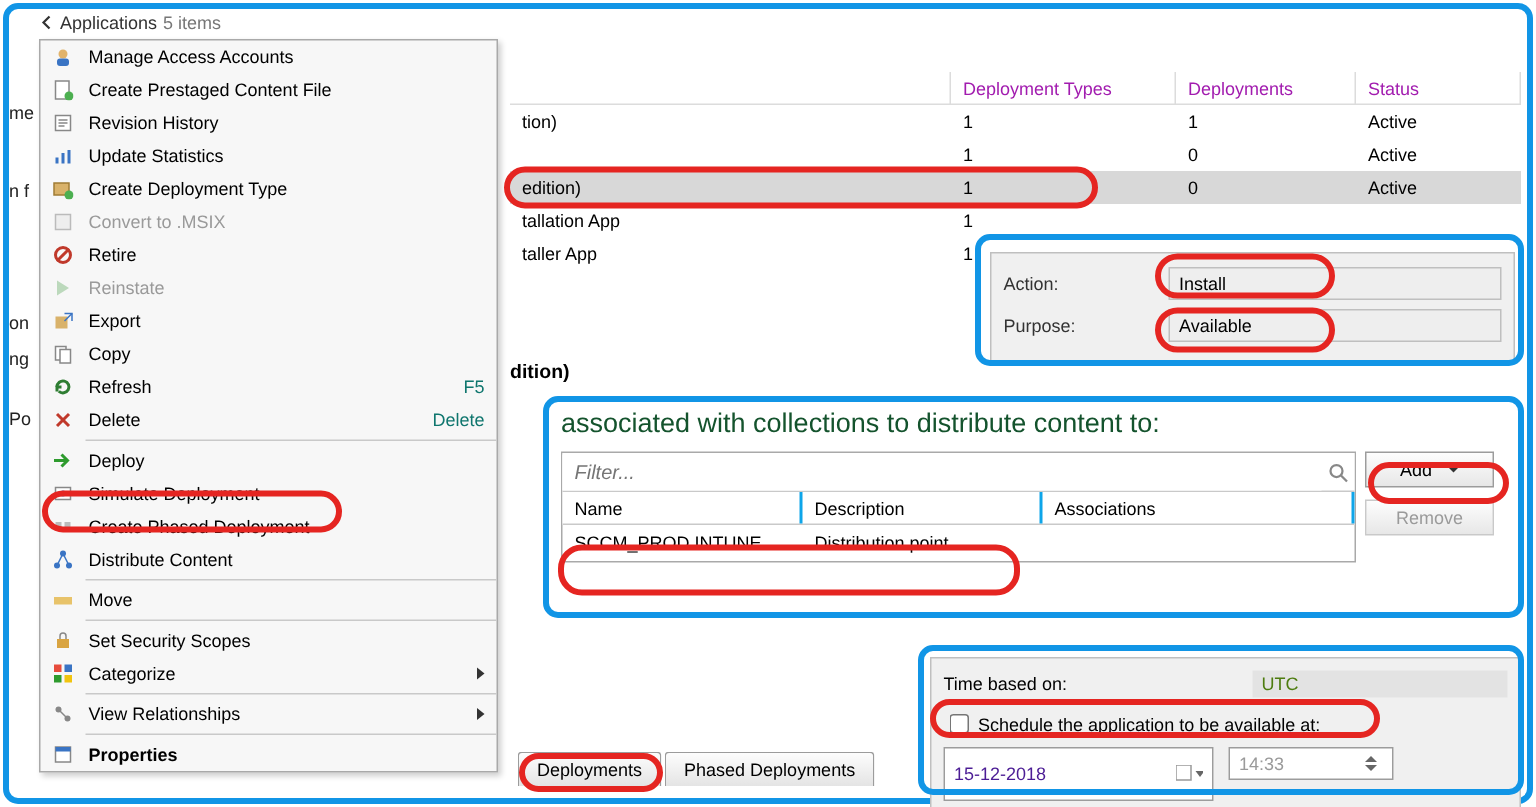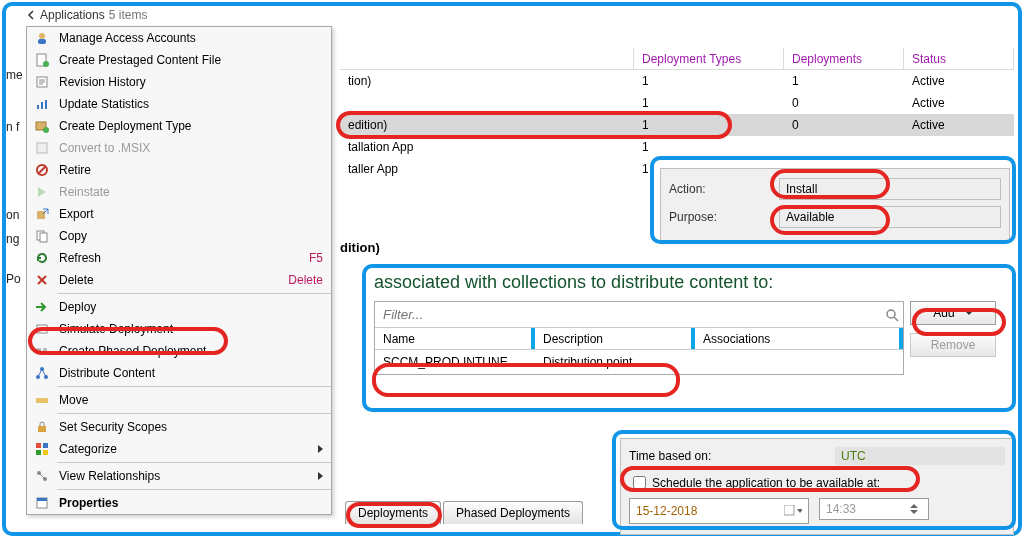--- a/index.html
+++ b/index.html
@@ -11,21 +11,21 @@
   .top-bar { position:absolute; left:26px; top:6px; height:18px; display:flex; align-items:center; font-size:12px; color:#333; }
   .bc-arrow { width:10px; height:10px; display:inline-block; }
   .top-bar .title { margin-left:4px; }
   .top-bar .count { color:#777; margin-left:4px; }
 
   
   .ctx { position:absolute; left:26px; top:26px; width:306px; background:#f7f7f7; border:1px solid #a9a9a9; box-shadow:2px 2px 4px rgba(0,0,0,0.2); }
   .ctx-row { height:22px; display:flex; align-items:center; padding:0 8px 0 6px; cursor:default; position:relative; }
   .ctx-icon { width:18px; height:16px; margin-right:8px; display:flex; align-items:center; justify-content:center; }
   .ctx-label { flex:1; font-size:12px; }
-  .ctx-shortcut { color:#be185d; font-size:12px; }
+  .ctx-shortcut { color:#0f766e; font-size:12px; }
   .ctx-sep { height:1px; background:#c9c9c9; margin:2px 0 2px 30px; }
   .ctx-sub { width:0;height:0;border-top:4px solid transparent;border-bottom:4px solid transparent;border-left:5px solid #333; margin-left:auto; }
   .disabled { color:#9a9a9a; }
   .bold { font-weight:600; }
 
   
   .grid { position:absolute; left:340px; top:48px; right:10px; }
   .grid-header { display:flex; height:22px; background:#fff;}
   .grid-header div { border-right:1px solid #dcdcdc; padding:0 8px; font-size:12px; color:#a21caf; display:flex; align-items:center; border-bottom:1px solid #dcdcdc; }
   .gcol-name { flex:1; }
@@ -45,42 +45,42 @@
   .ap-val { flex:1; background:#eee; border:1px solid #bfbfbf; padding:3px 6px; }
 
   
   .dist-panel { position:absolute; left:374px; top:272px; width:640px; }
   .dist-lbl { font-size:18px; color:#14532d; margin-bottom:8px; }
   .dist-box { border:1px solid #a9a9a9; width:530px; display:inline-block; vertical-align:top; }
   .filter-row { display:flex; align-items:center; background:#fff; border-bottom:1px solid #c9c9c9; height:26px; }
   .filter-input { flex:1; border:none; padding:0 8px; font-style:italic; color:#777; height:24px; outline:none; background:#fff; }
   .search-ico { width:22px; height:22px; display:flex; align-items:center; justify-content:center; color:#888; }
   .dist-head { display:flex; height:22px; background:#fff; border-bottom:1px solid #c9c9c9; }
-  .dist-head div { padding:0 8px; font-size:12px; border-right:4px solid #0ea5e9; display:flex; align-items:center;}
+  .dist-head div { padding:0 8px; font-size:12px; border-right:2px solid #0ea5e9; display:flex; align-items:center;}
   .dc-name { width:160px; } .dc-desc { width:160px;} .dc-assoc{ flex:1; }
   .dist-body .drow { display:flex; height:24px; align-items:center; }
   .dist-body .drow div { padding:0 8px; font-size:12px; }
   .dist-btns { display:inline-flex; flex-direction:column; gap:8px; margin-left:6px; vertical-align:top; }
   .wbtn { width:86px; height:24px; background:linear-gradient(#fdfdfd,#e7e7e7); border:1px solid #9c9c9c; font-size:12px; display:flex; align-items:center; justify-content:center; }
   .wbtn.dd::after { content:""; width:0;height:0;border-top:4px solid #333;border-left:4px solid transparent;border-right:4px solid transparent; margin-left:10px; }
   .wbtn.disabled { color:#9a9a9a; border-color:#c9c9c9; }
 
   
   .tabs { position:absolute; left:345px; bottom:14px; display:flex; }
   .tab { padding:4px 12px; border:1px solid #9c9c9c; border-bottom:none; background:linear-gradient(#fdfdfd,#e4e4e4); font-size:12px; margin-right:2px; border-radius:3px 3px 0 0; }
 
   
   .sched { position:absolute; left:620px; top:438px; width:394px; background:#f0f0f0; border:1px solid #bfbfbf; padding:6px 8px 10px; }
   .sched-top { display:flex; align-items:center; height:22px; }
   .sched-top .lbl { flex:1; }
   .sched-top .val { width:170px; background:#e3e3e3; padding:2px 6px; color:#4d7c0f; }
   .sched-chk { display:flex; align-items:center; margin-top:6px; }
   .sched-chk input { margin-right:6px; }
   .sched-row { display:flex; gap:10px; margin-top:6px; }
-  .sched-row .dt { width:180px; height:26px; border:1px solid #9c9c9c; background:#fff; display:flex; align-items:center; padding:0 6px; color:#a16207; justify-content:space-between;}
+  .sched-row .dt { width:180px; height:36px; border:1px solid #9c9c9c; background:#fff; display:flex; align-items:center; padding:0 6px; color:#4c1d95; justify-content:space-between;}
   .sched-row .tm { width:110px; height:22px; border:1px solid #9c9c9c; background:#fff; display:flex; align-items:center; padding:0 6px; color:#9a9a9a; justify-content:space-between;}
   .spin { width:12px; display:flex; flex-direction:column; }
   .spin span { width:0;height:0;border-left:4px solid transparent;border-right:4px solid transparent; }
   .spin .up { border-bottom:4px solid #666; margin-bottom:2px;}
   .spin .dn { border-top:4px solid #666; }
 
   
   .callout { position:absolute; border:4px solid #e52521; border-radius:16px; pointer-events:none; }
 
   

